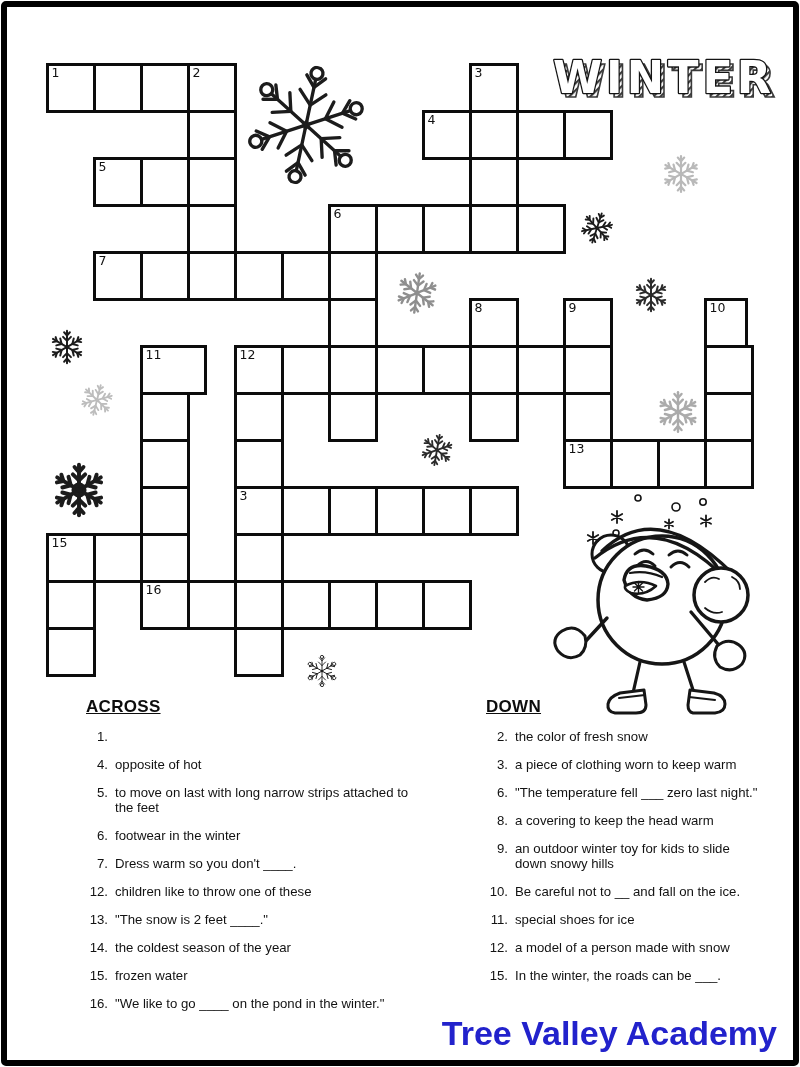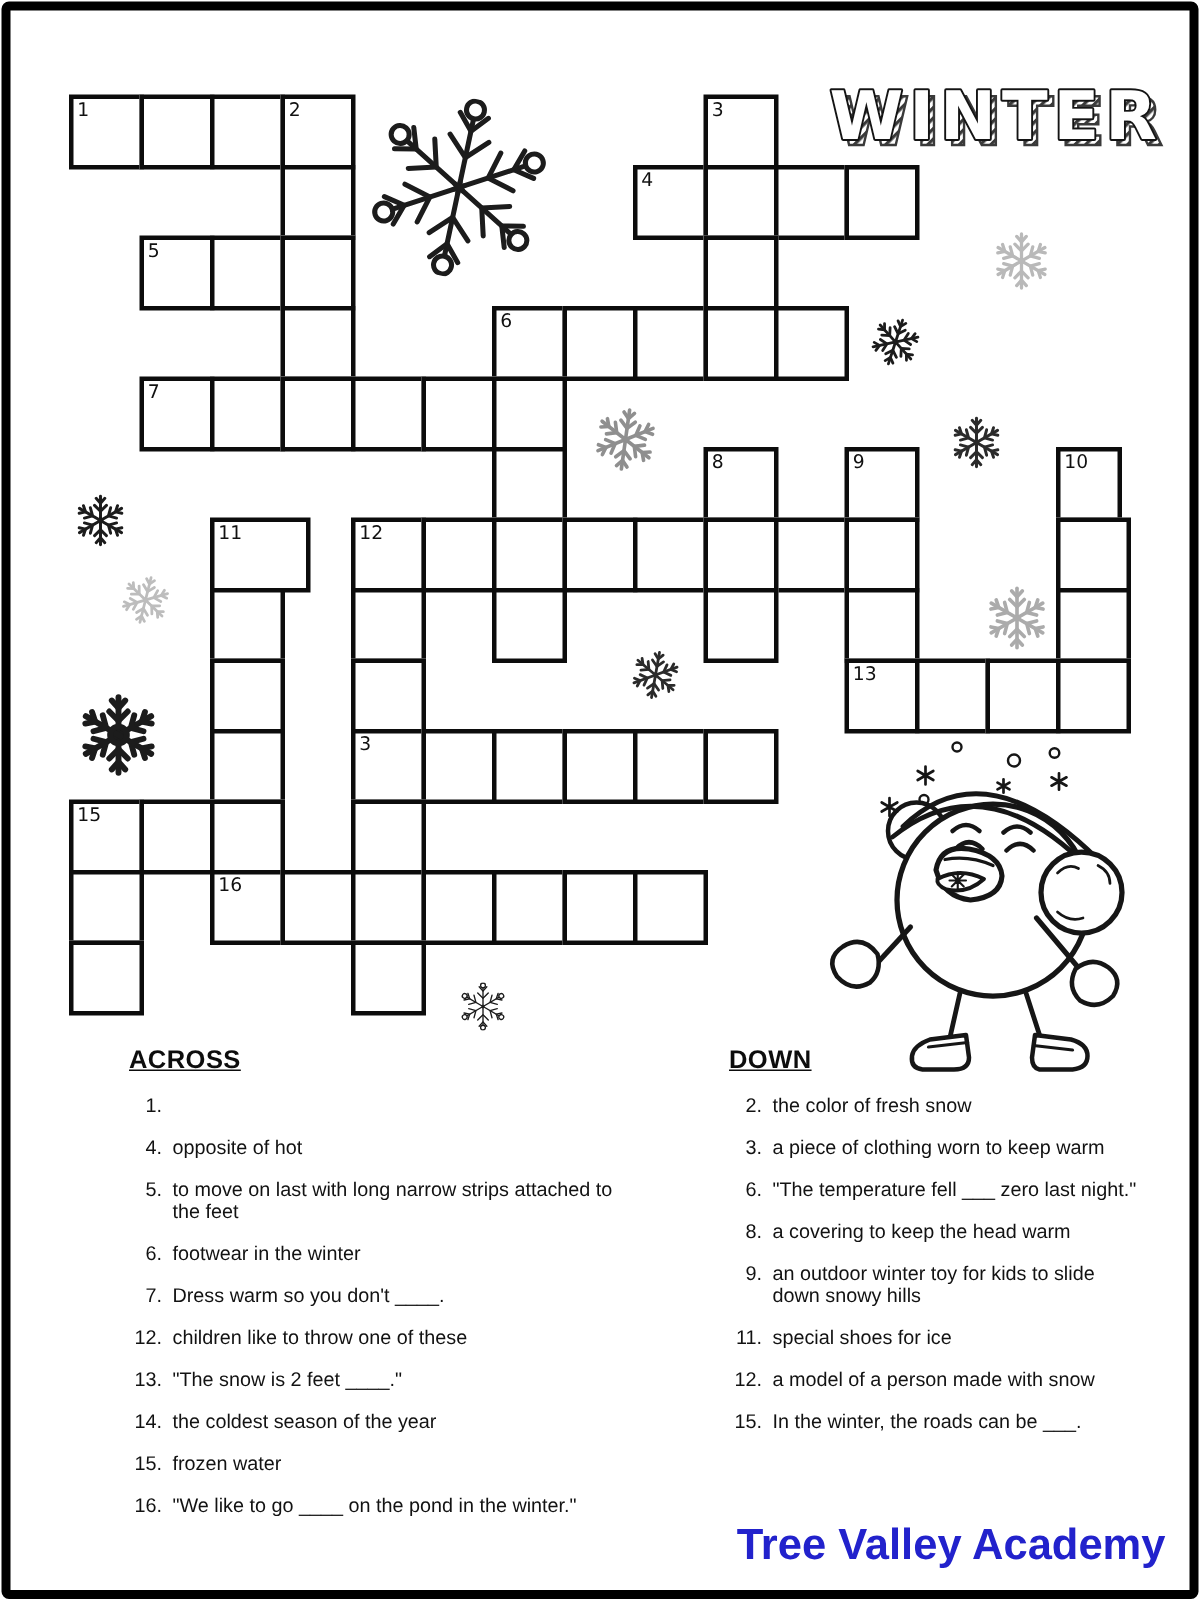--- a/index.html
+++ b/index.html
@@ -40,21 +40,21 @@
     margin:0 0 12px 2px; font-size:17px; font-weight:bold; text-decoration:underline;
     letter-spacing:0.3px; color:#0d0d0d;
   }
   .clue { display:flex; margin-bottom:13px; font-size:13.2px; line-height:15px; color:#121212; }
   .cnum { flex:none; width:24px; text-align:right; margin-right:7px; }
   .ctext { white-space:pre-line; }
   .justify .ctext { text-align:justify; }
   
   .brand {
     position:absolute; right:23px; top:1014px; z-index:15;
-    font-size:29px; font-weight:bold; color:var(--blue,#2222cc); letter-spacing:0px;margin-left:20px;
+    font-size:34px; font-weight:bold; color:var(--blue,#2222cc); letter-spacing:0px;margin-left:20px;
   }
   .defs-holder { position:absolute; width:0; height:0; overflow:hidden; }
 </style>
 </head>
 <body>
 
 <div class="page">
   <div class="frame"></div>
 
   <svg class="defs-holder" aria-hidden="true">
@@ -352,20 +352,24 @@
         <div class="clue">
           <span class="cnum">8.</span>
           <span class="ctext">a covering to keep the head warm</span>
         </div>
         <div class="clue justify">
           <span class="cnum">9.</span>
           <span class="ctext">an outdoor winter toy for kids to slide
 down snowy hills</span>
         </div>
         <div class="clue">
+          <span class="cnum">10.</span>
+          <span class="ctext">Be careful not to __ and fall on the ice.</span>
+        </div>
+        <div class="clue">
           <span class="cnum">11.</span>
           <span class="ctext">special shoes for ice</span>
         </div>
         <div class="clue">
           <span class="cnum">12.</span>
           <span class="ctext">a model of a person made with snow</span>
         </div>
         <div class="clue">
           <span class="cnum">15.</span>
           <span class="ctext">In the winter, the roads can be ___.</span>

